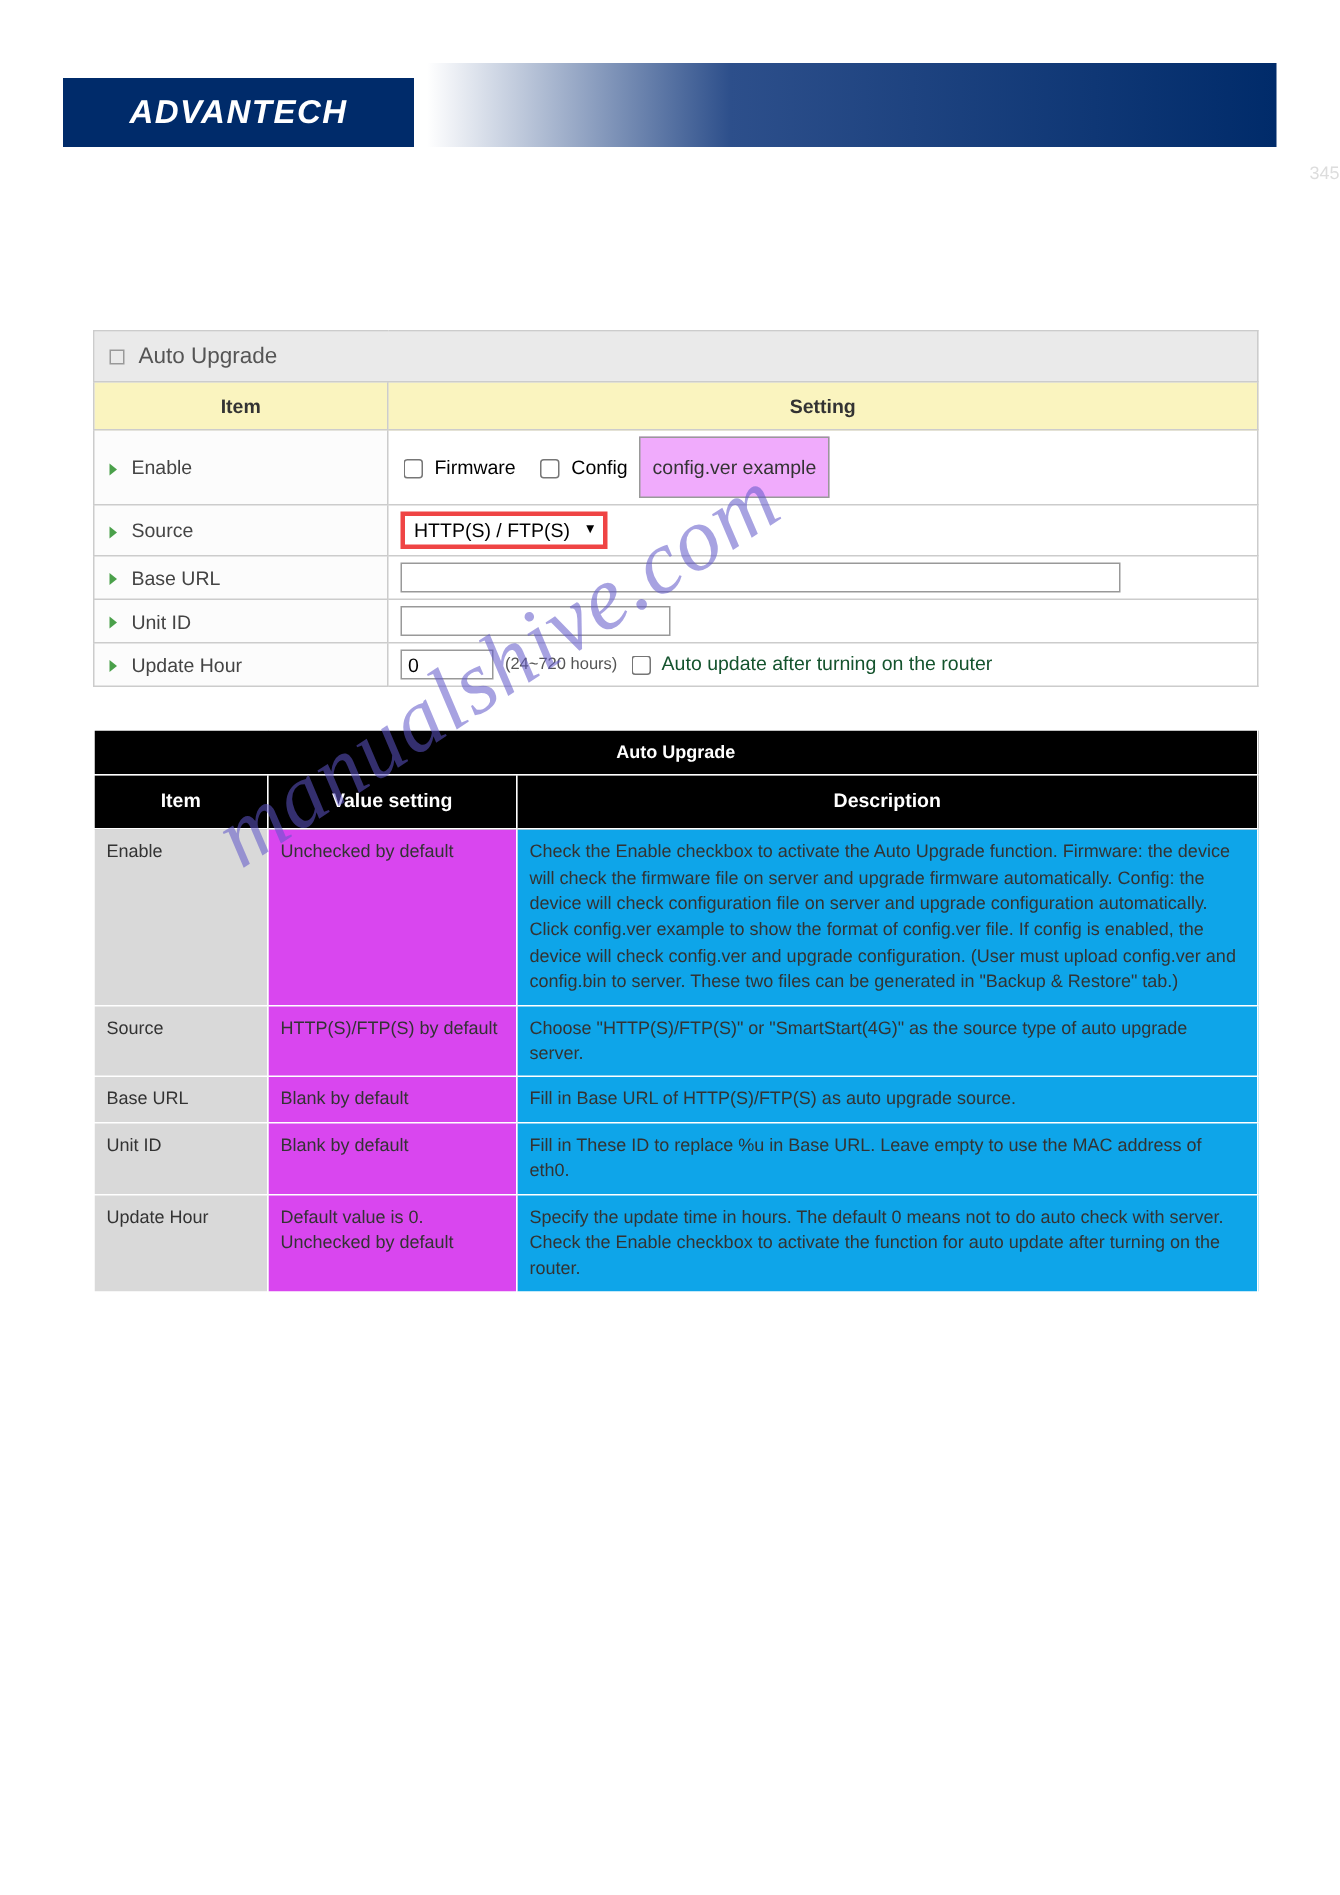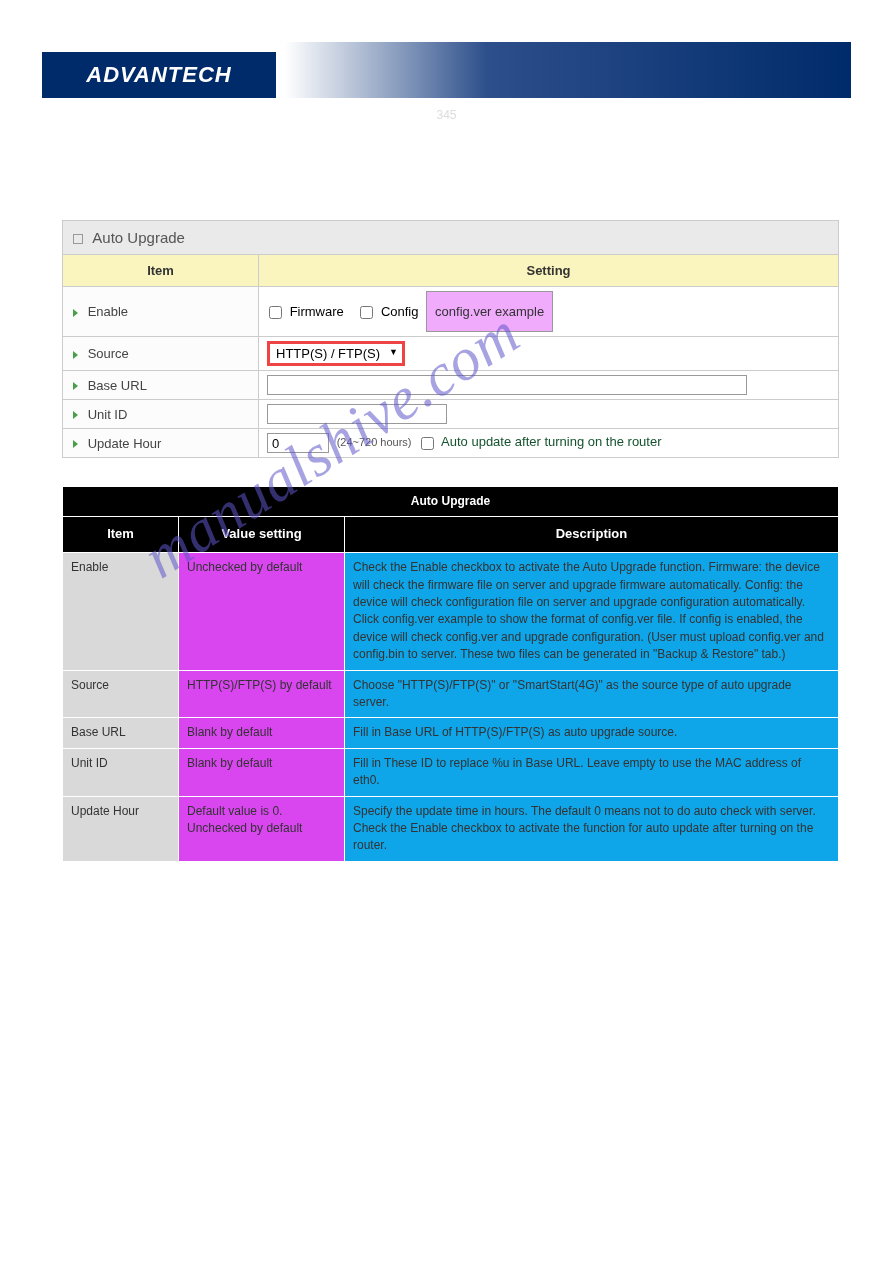--- a/index.html
+++ b/index.html
@@ -34,21 +34,21 @@
     color: #fff;
     font-weight: bold;
     font-size: 22px;
     letter-spacing: 1px;
     font-style: italic;
   }
   .page-num-top {
     position: absolute;
     top: 108px;
     left: 0; right: 0;
-    text-align: center;
+    text-align: right;
     font-size: 12px;
     color: #dddddd;
   }
   .content {
     position: absolute;
     top: 220px;
     left: 62px;
     right: 54px;
   }
   .ui-table {

